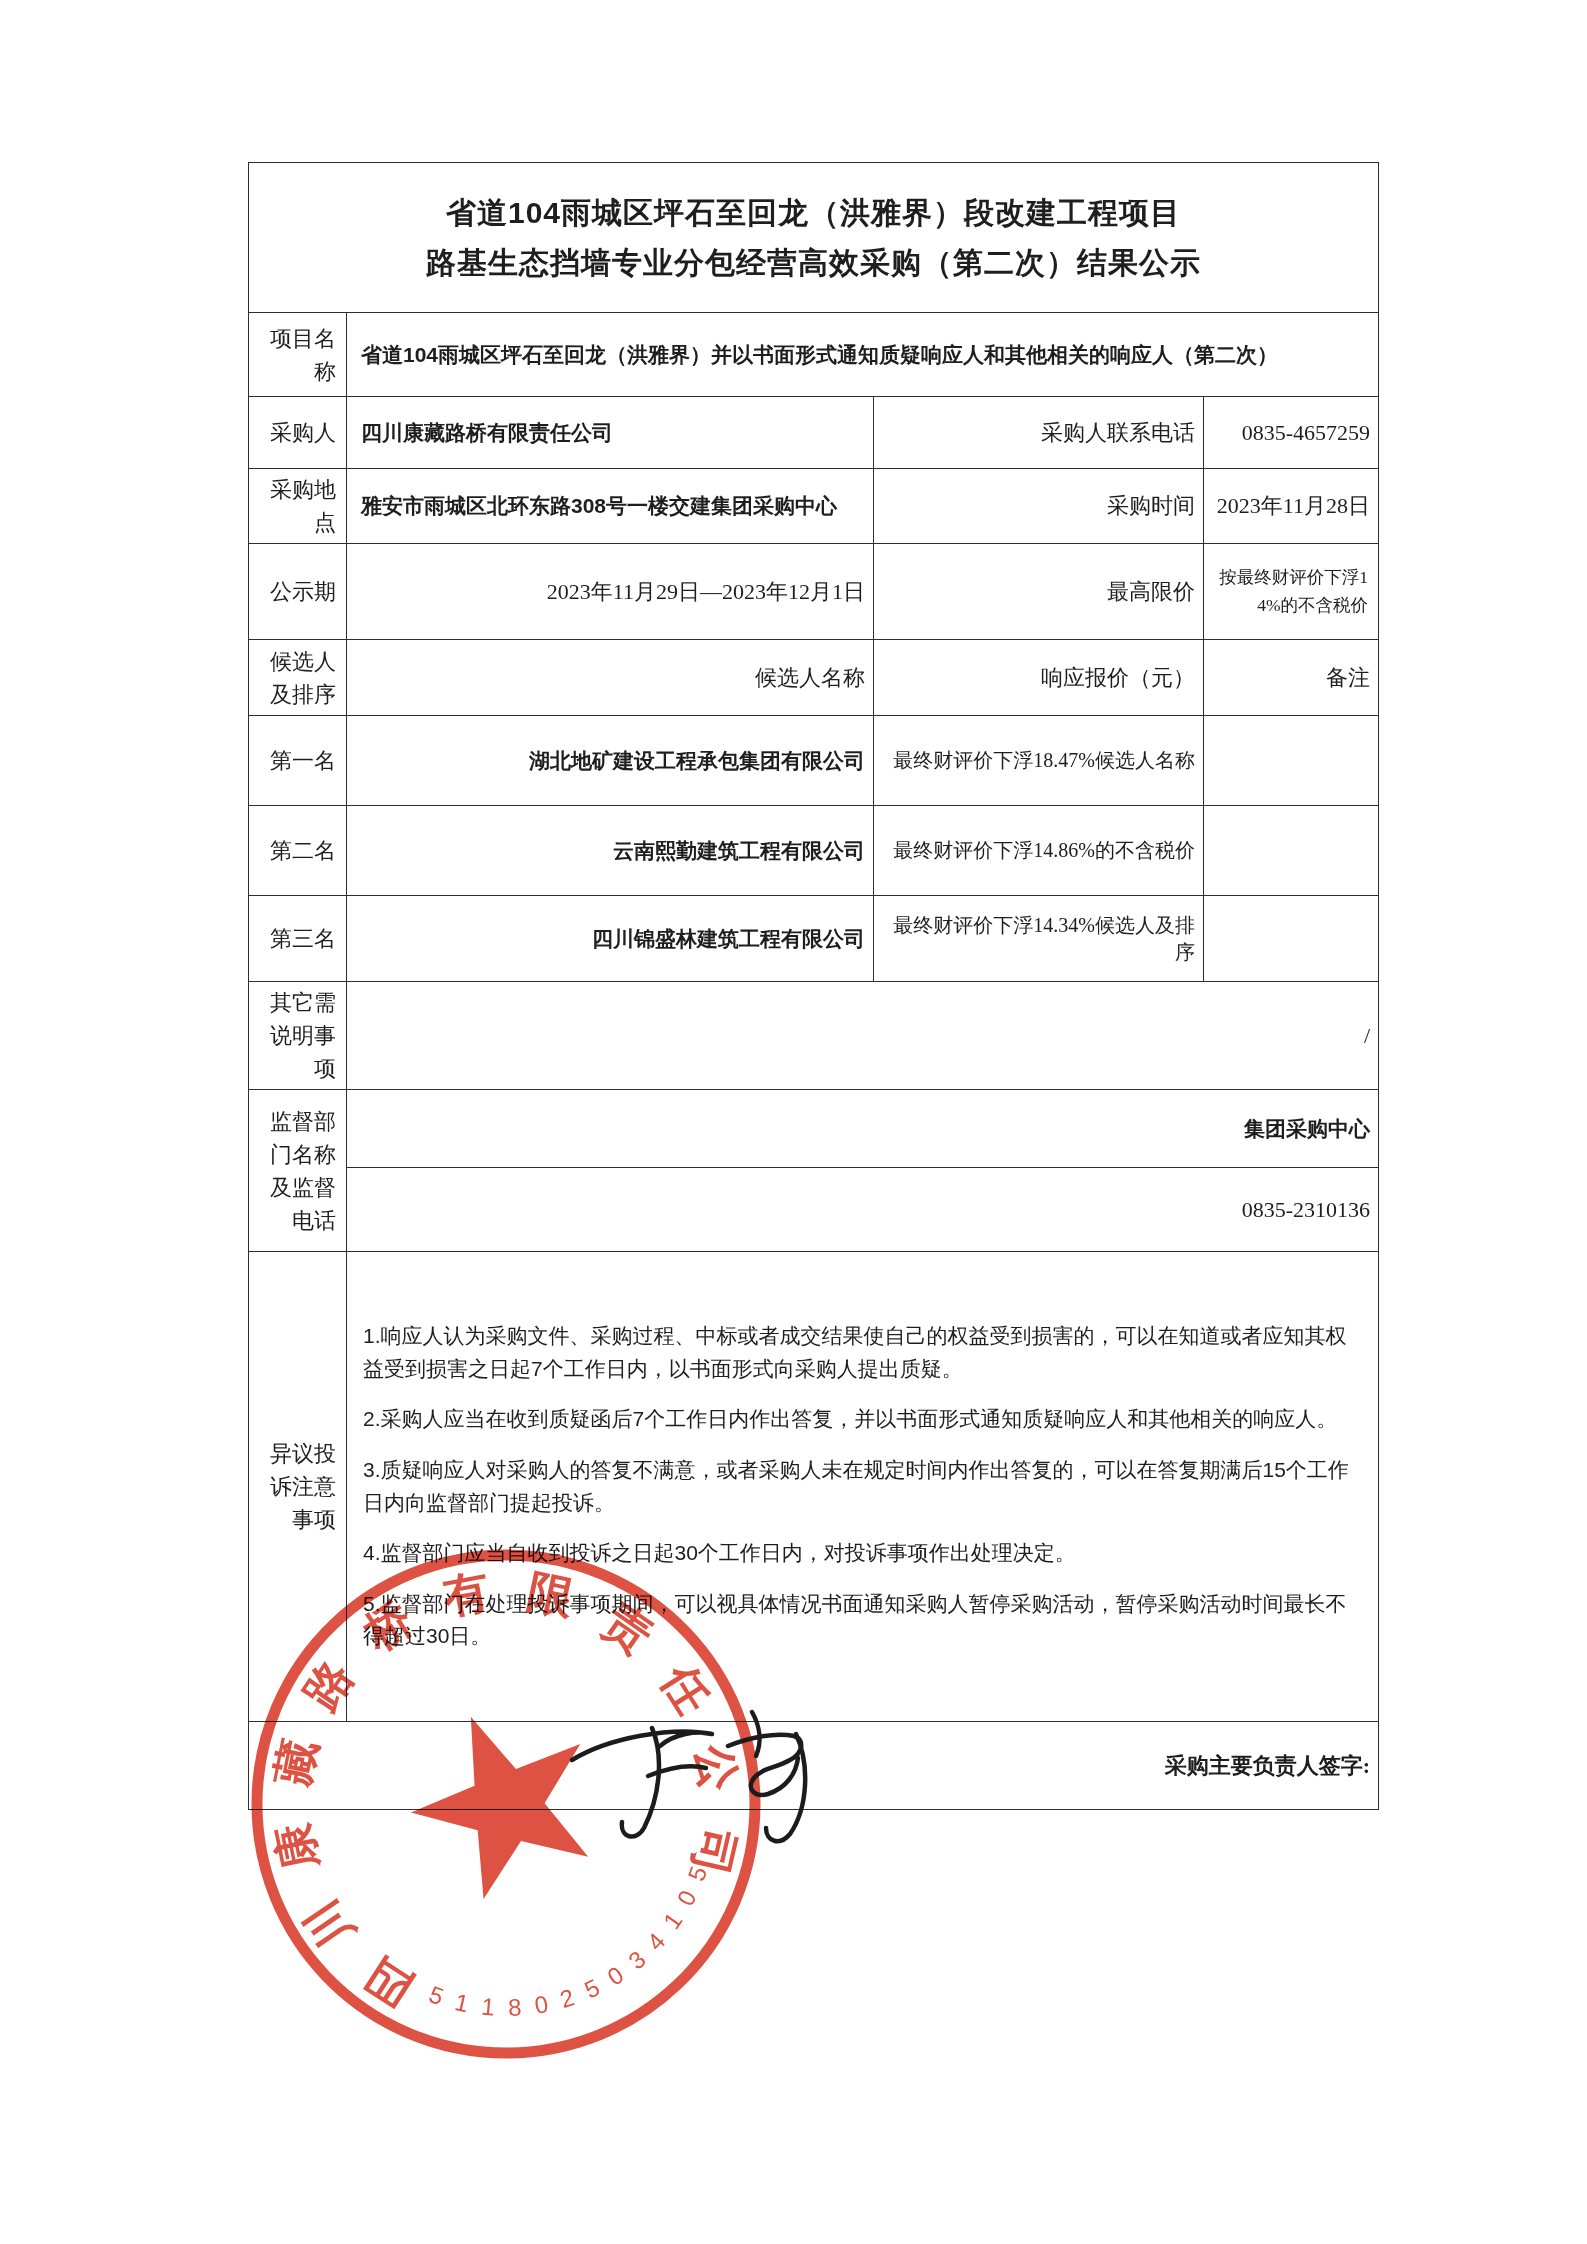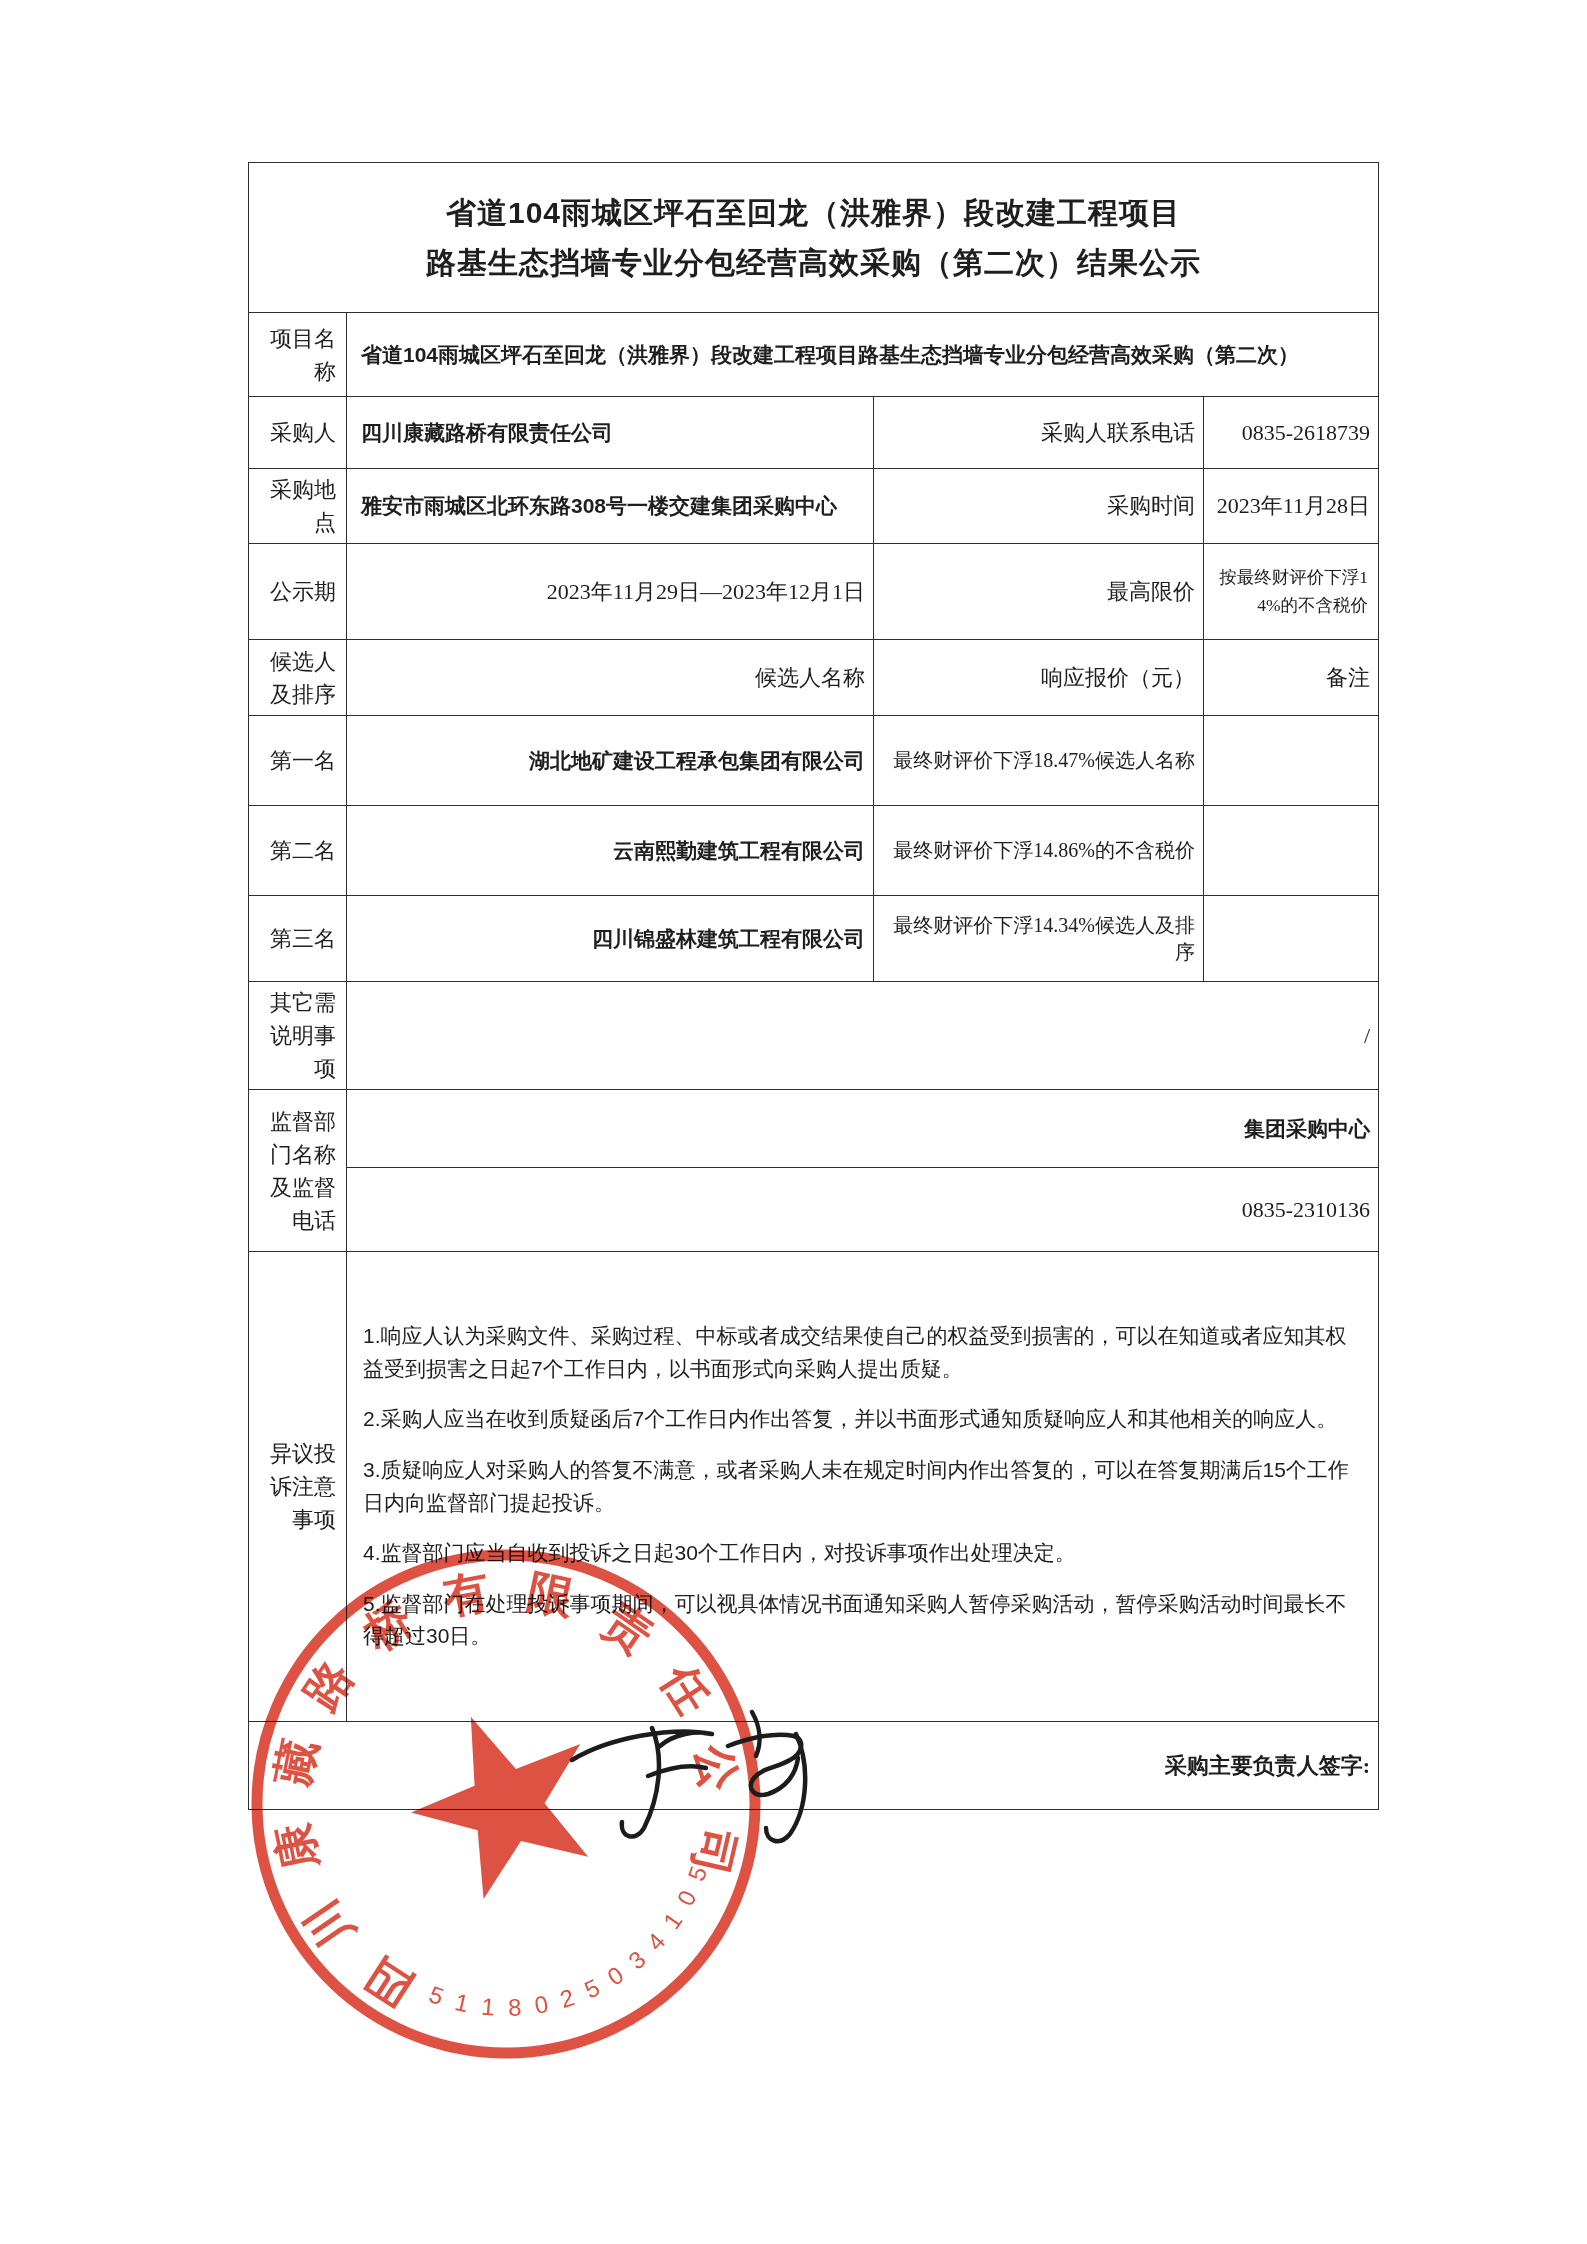--- a/index.html
+++ b/index.html
@@ -59,28 +59,28 @@
     <tbody>
         <tr style="height:150px">
       <td colspan="4" class="title-cell">
         <div>省道104雨城区坪石至回龙（洪雅界）段改建工程项目</div>
         <div>路基生态挡墙专业分包经营高效采购（第二次）结果公示</div>
       </td>
     </tr>
 
     <tr style="height:84px">
       <td class="lab">项目名称</td>
-      <td colspan="3" class="val-left">省道104雨城区坪石至回龙（洪雅界）段改建工程项目路基生态挡墙专业分包经营高效采购（第二次）</td>
+      <td colspan="3" class="val-left">省道104雨城区坪石至回龙（洪雅界）并以书面形式通知质疑响应人和其他相关的响应人（第二次）</td>
     </tr>
 
     <tr style="height:72px">
       <td class="lab">采购人</td>
       <td class="val-left">四川康藏路桥有限责任公司</td>
       <td class="hdr">采购人联系电话</td>
-      <td class="val-center-song">0835-2618739</td>
+      <td class="val-center-song">0835-4657259</td>
     </tr>
 
     <tr style="height:72px">
       <td class="lab">采购地点</td>
       <td class="val-left">雅安市雨城区北环东路308号一楼交建集团采购中心</td>
       <td class="hdr">采购时间</td>
       <td class="val-center-song">2023年11月28日</td>
     </tr>
 
     <tr style="height:96px">

